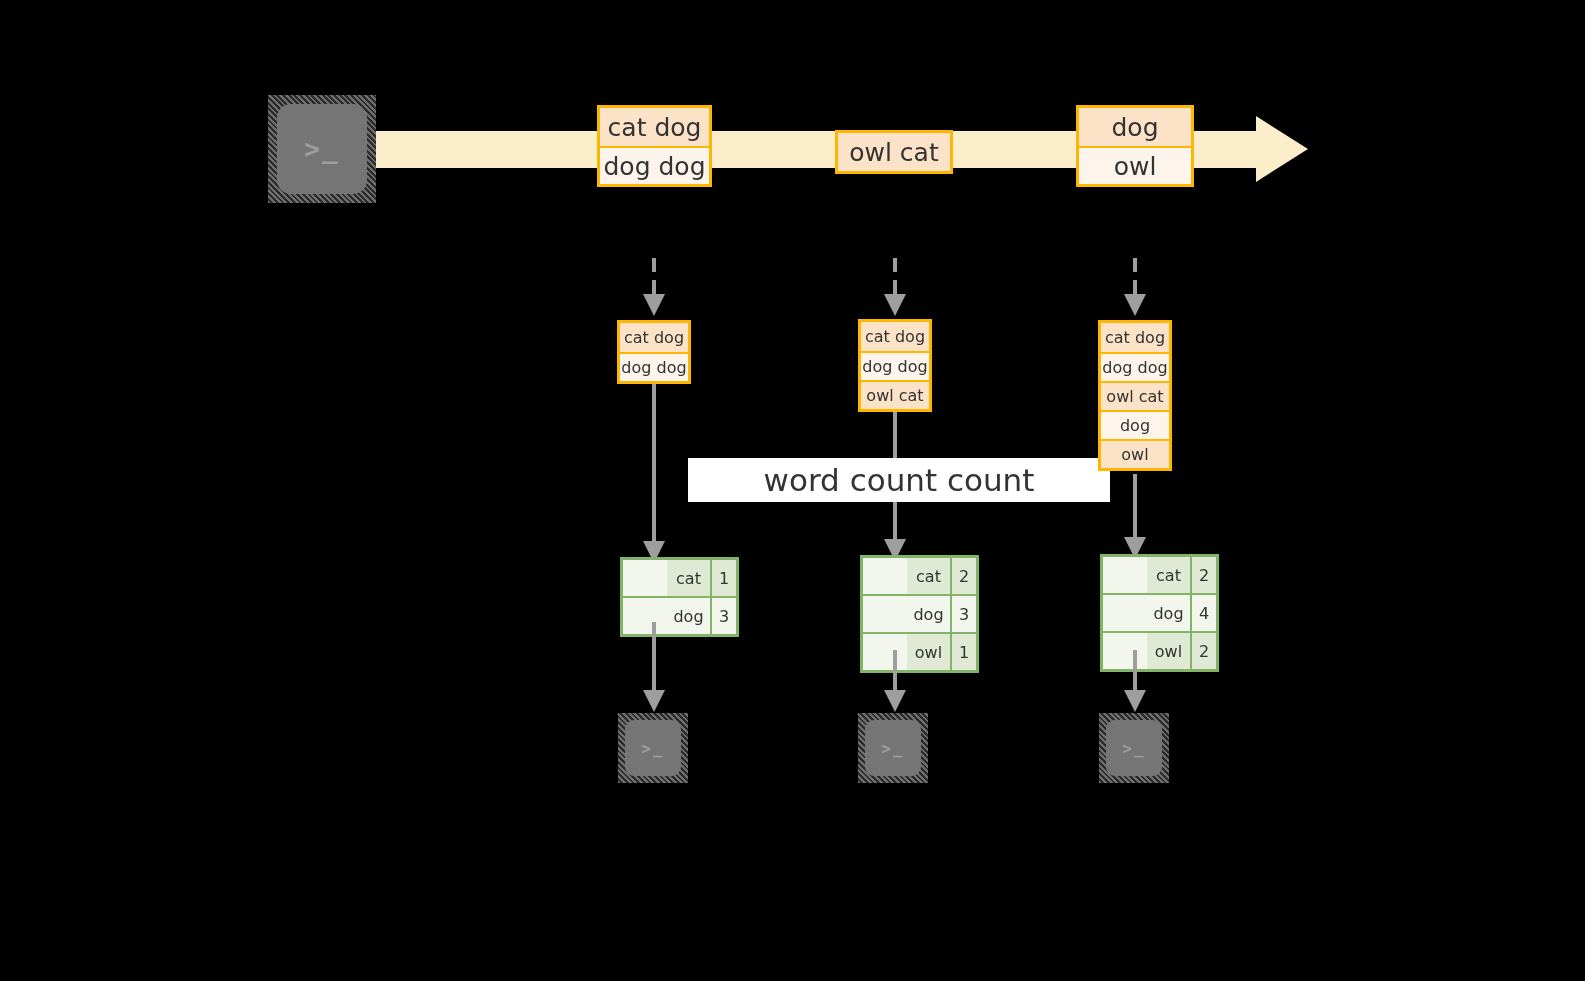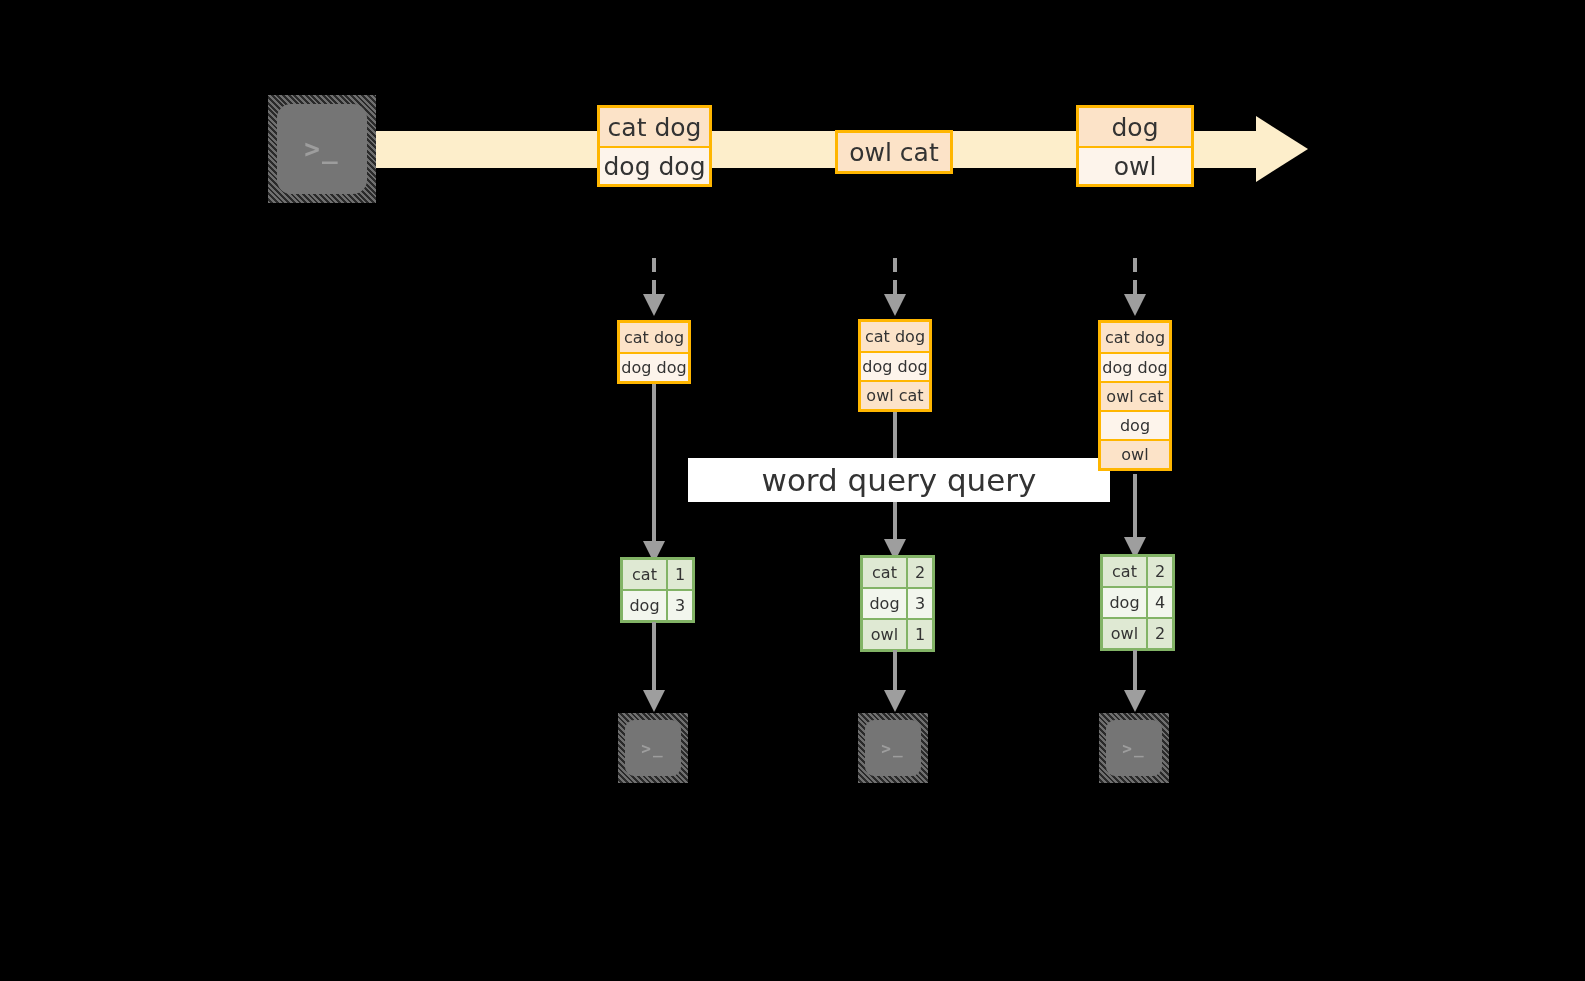--- a/index.html
+++ b/index.html
@@ -95,21 +95,22 @@
 
   
   .gtable {
     position: absolute;
     box-sizing: border-box;
     border: 3px solid #82b366;
     background: #f2f6ed;
   }
   .gtable .grow {
     display: flex;
-    height: 29px;
+    height: 36px;
+    padding-left: 44px;
   }
   .gtable .grow + .grow {
     border-top: 2px solid #82b366;
   }
   .gtable .grow.dark .gcell { background: #dfe9d3; }
   .gtable .grow.light .gcell { background: #f2f6ed; }
   .gtable .gcell {
     box-sizing: border-box;
     display: flex;
     align-items: center;
@@ -217,21 +218,21 @@
 
   <div class="vline" style="left:652px; top:383px; height:160px;"></div>
   <div class="vhead" style="left:643px; top:541px;"></div>
 
   <div class="vline" style="left:893px; top:412px; height:131px;"></div>
   <div class="vhead" style="left:884px; top:539px;"></div>
 
   <div class="vline" style="left:1133px; top:474px; height:69px;"></div>
   <div class="vhead" style="left:1124px; top:537px;"></div>
 
-  <div class="query-label" style="left:688px; top:458px; width:422px; height:44px;">word query query</div>
+  <div class="query-label" style="left:688px; top:458px; width:422px; height:44px;">word count count</div>
 
   <div class="gtable" style="left:620px; top:557px;">
     <div class="grow dark">
       <div class="gcell word">cat</div>
       <div class="gcell cnt">1</div>
     </div>
     <div class="grow light">
       <div class="gcell word">dog</div>
       <div class="gcell cnt">3</div>
     </div>

